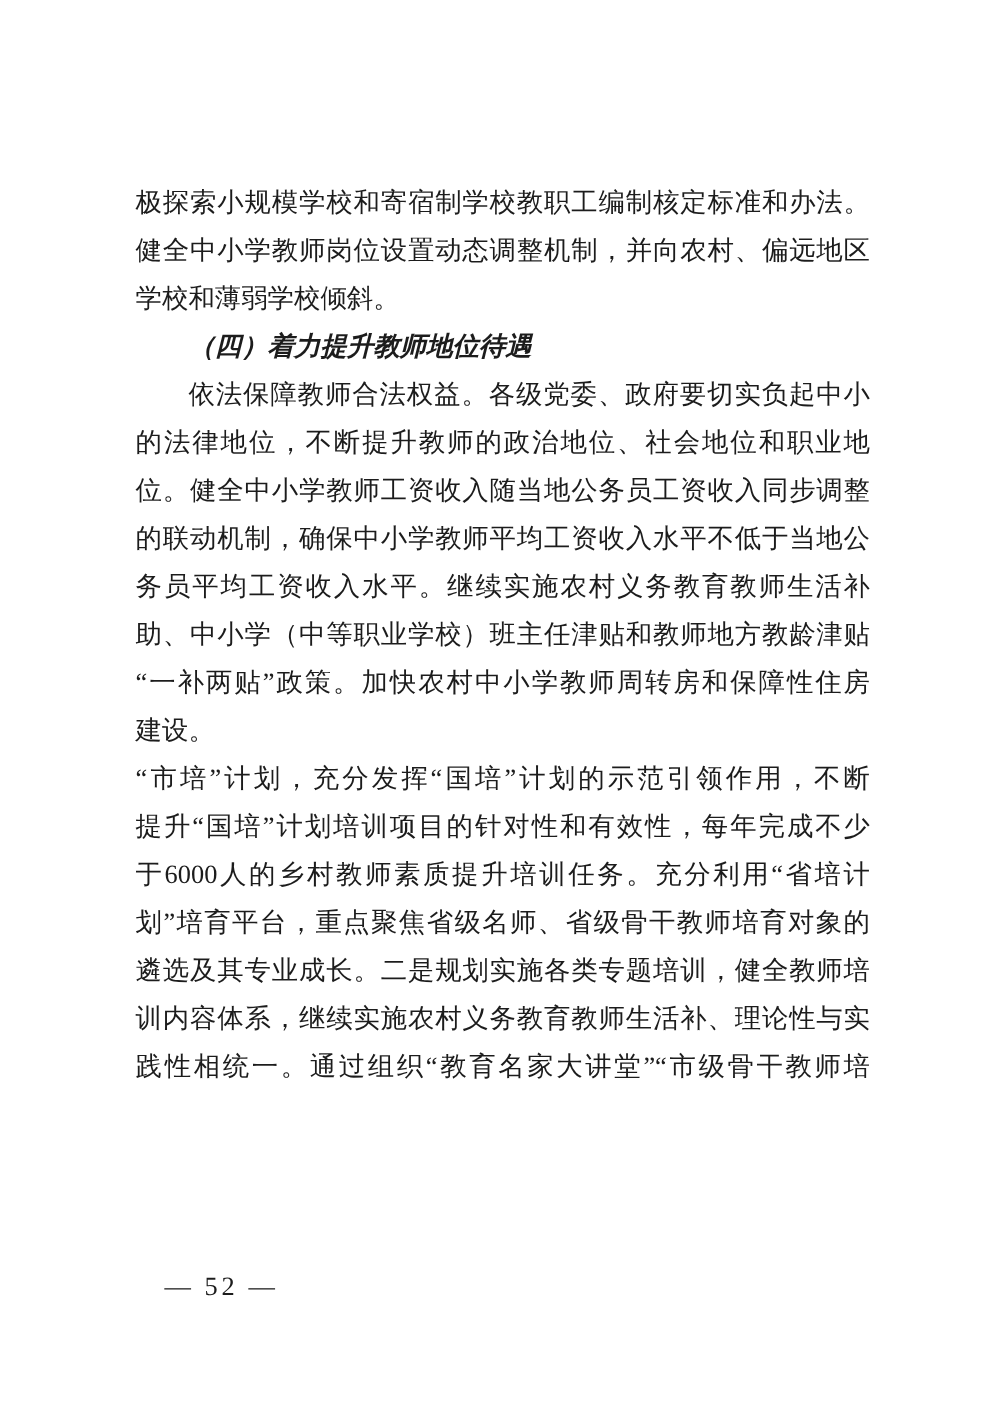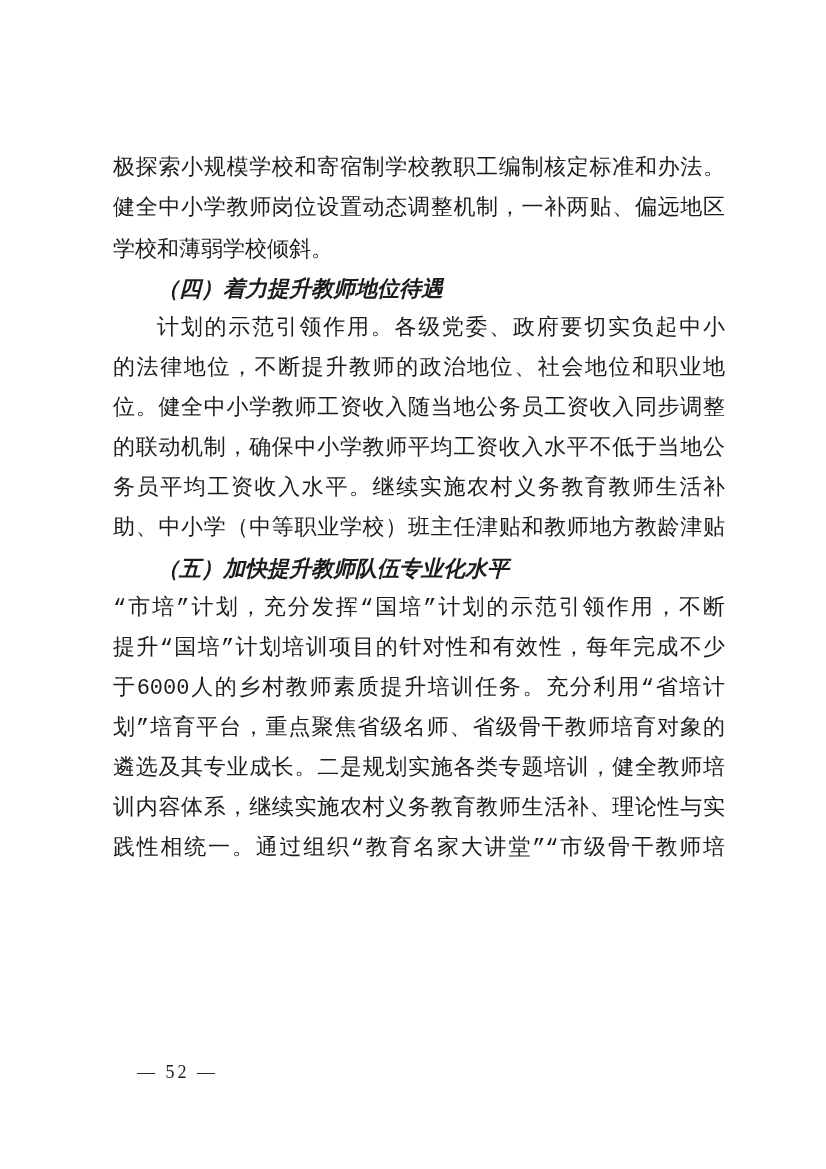--- a/index.html
+++ b/index.html
@@ -26,56 +26,56 @@
     font-size: 22px;
     line-height: 40px;
     height: 40px;
     white-space: normal;
     text-align: left;
   }
   
   .j {
     text-align: justify;
     text-align-last: justify;
-    font-family: Liberation Mono, monospace;
   }
   
   .ind {
     text-indent: 2em;
   }
   .heading {
     font-weight: 700;
     font-style: italic;
   }
   .pagenum {
     position: absolute;
     left: 137px;
     top: 1060px;
-    font-size: 18px;
+    font-size: 22px;
     line-height: 24px;
     letter-spacing: 3px;
     color: #1c1c1c;
   }
 </style>
 </head>
 <body>
 
 <div class="page">
   <main class="content">
     <div class="line j">极探索小规模学校和寄宿制学校教职工编制核定标准和办法。</div>
-    <div class="line j">健全中小学教师岗位设置动态调整机制，一补两贴、偏远地区</div>
+    <div class="line j">健全中小学教师岗位设置动态调整机制，并向农村、偏远地区</div>
     <div class="line">学校和薄弱学校倾斜。</div>
     <div class="line heading ind">（四）着力提升教师地位待遇</div>
-    <div class="line j ind">计划的示范引领作用。各级党委、政府要切实负起中小</div>
+    <div class="line j ind">依法保障教师合法权益。各级党委、政府要切实负起中小</div>
     <div class="line j">的法律地位，不断提升教师的政治地位、社会地位和职业地</div>
     <div class="line j">位。健全中小学教师工资收入随当地公务员工资收入同步调整</div>
     <div class="line j">的联动机制，确保中小学教师平均工资收入水平不低于当地公</div>
     <div class="line j">务员平均工资收入水平。继续实施农村义务教育教师生活补</div>
     <div class="line j">助、中小学（中等职业学校）班主任津贴和教师地方教龄津贴</div>
-    <div class="line heading ind">（五）加快提升教师队伍专业化水平</div>
+    <div class="line j">“一补两贴”政策。加快农村中小学教师周转房和保障性住房</div>
+    <div class="line">建设。</div>
     <div class="line j">“市培”计划，充分发挥“国培”计划的示范引领作用，不断</div>
     <div class="line j">提升“国培”计划培训项目的针对性和有效性，每年完成不少</div>
     <div class="line j">于6000人的乡村教师素质提升培训任务。充分利用“省培计</div>
     <div class="line j">划”培育平台，重点聚焦省级名师、省级骨干教师培育对象的</div>
     <div class="line j">遴选及其专业成长。二是规划实施各类专题培训，健全教师培</div>
     <div class="line j">训内容体系，继续实施农村义务教育教师生活补、理论性与实</div>
     <div class="line j">践性相统一。通过组织“教育名家大讲堂”“市级骨干教师培</div>
   </main>
   <footer class="pagenum">— 52 —</footer>
 </div>

